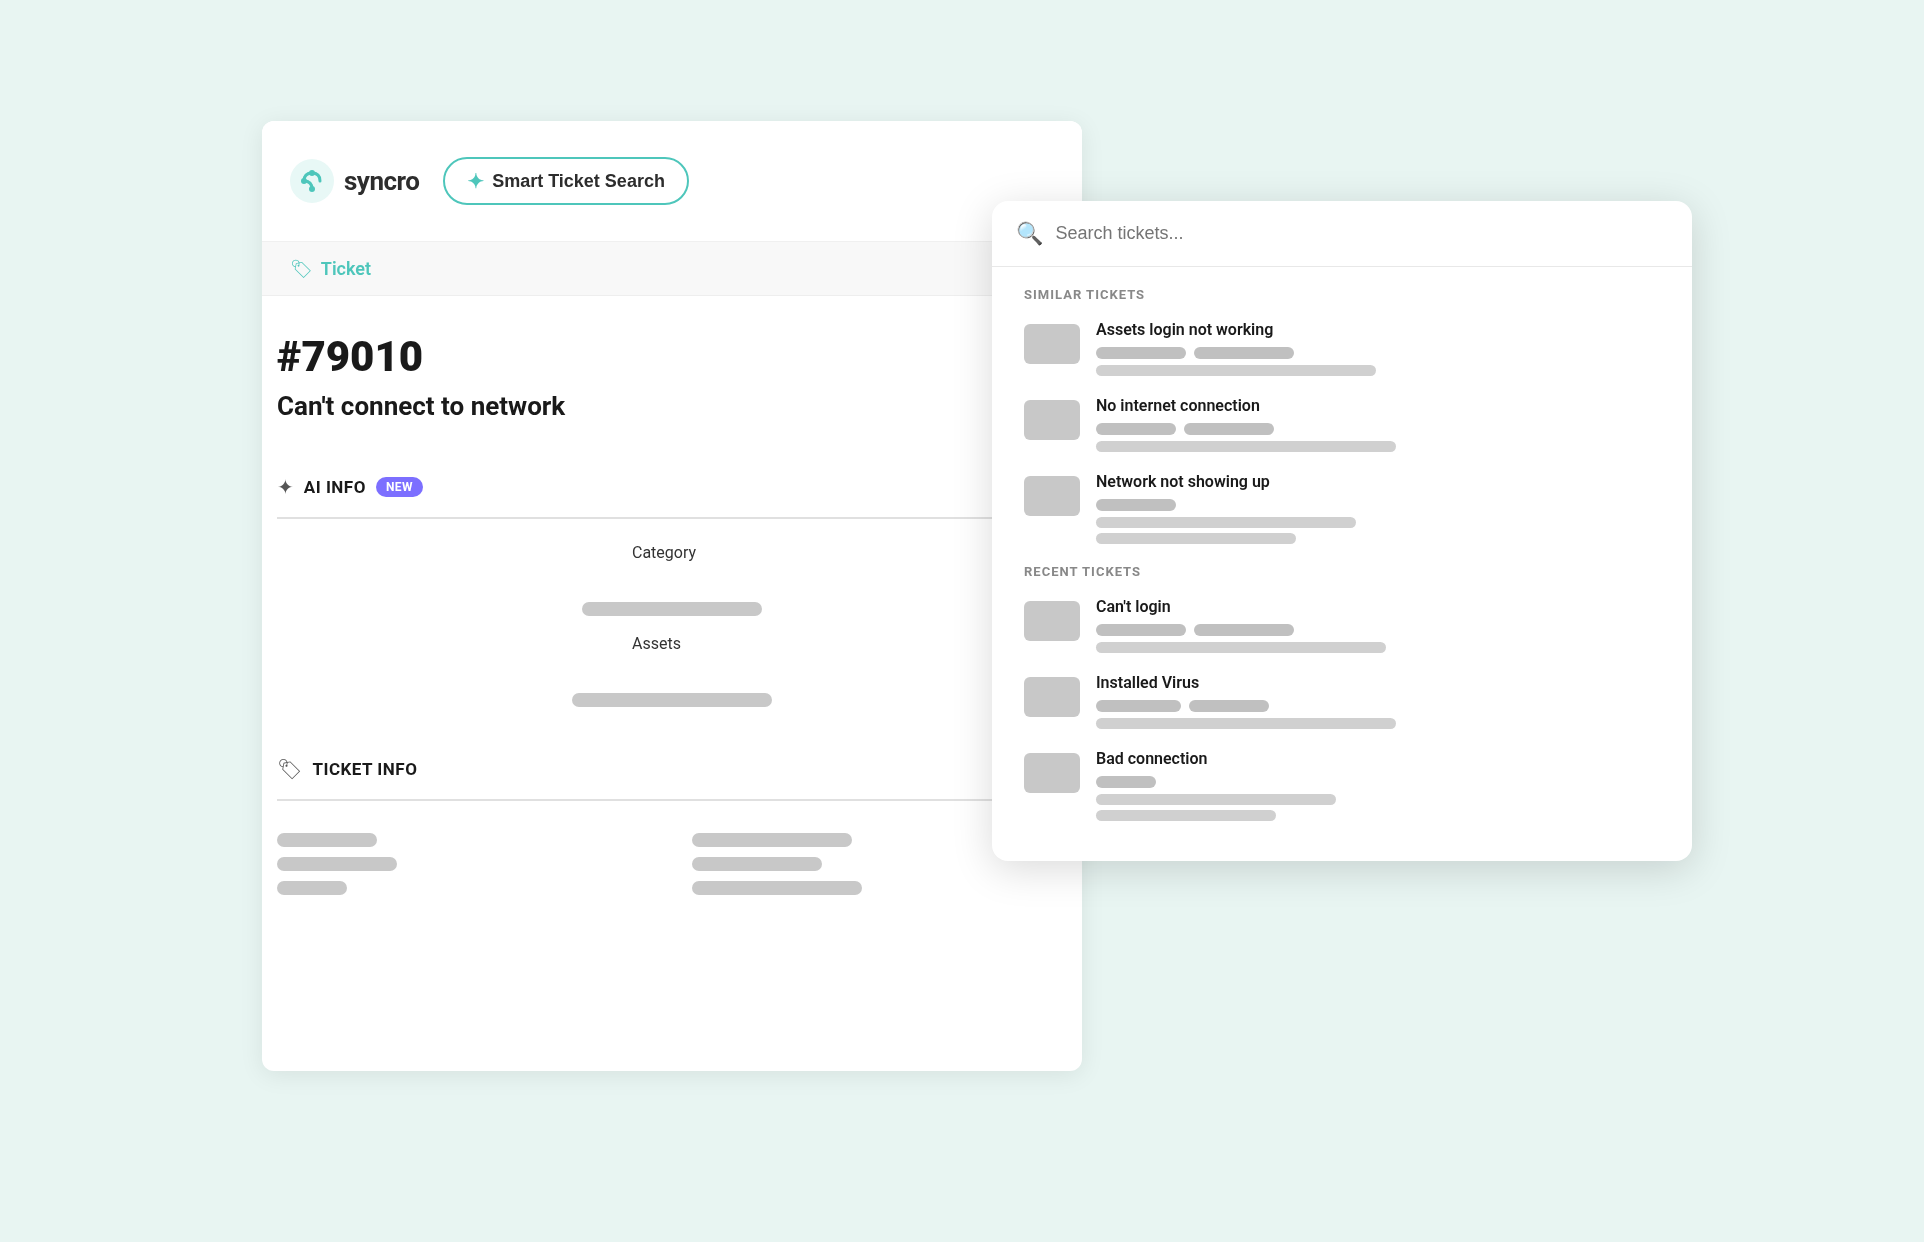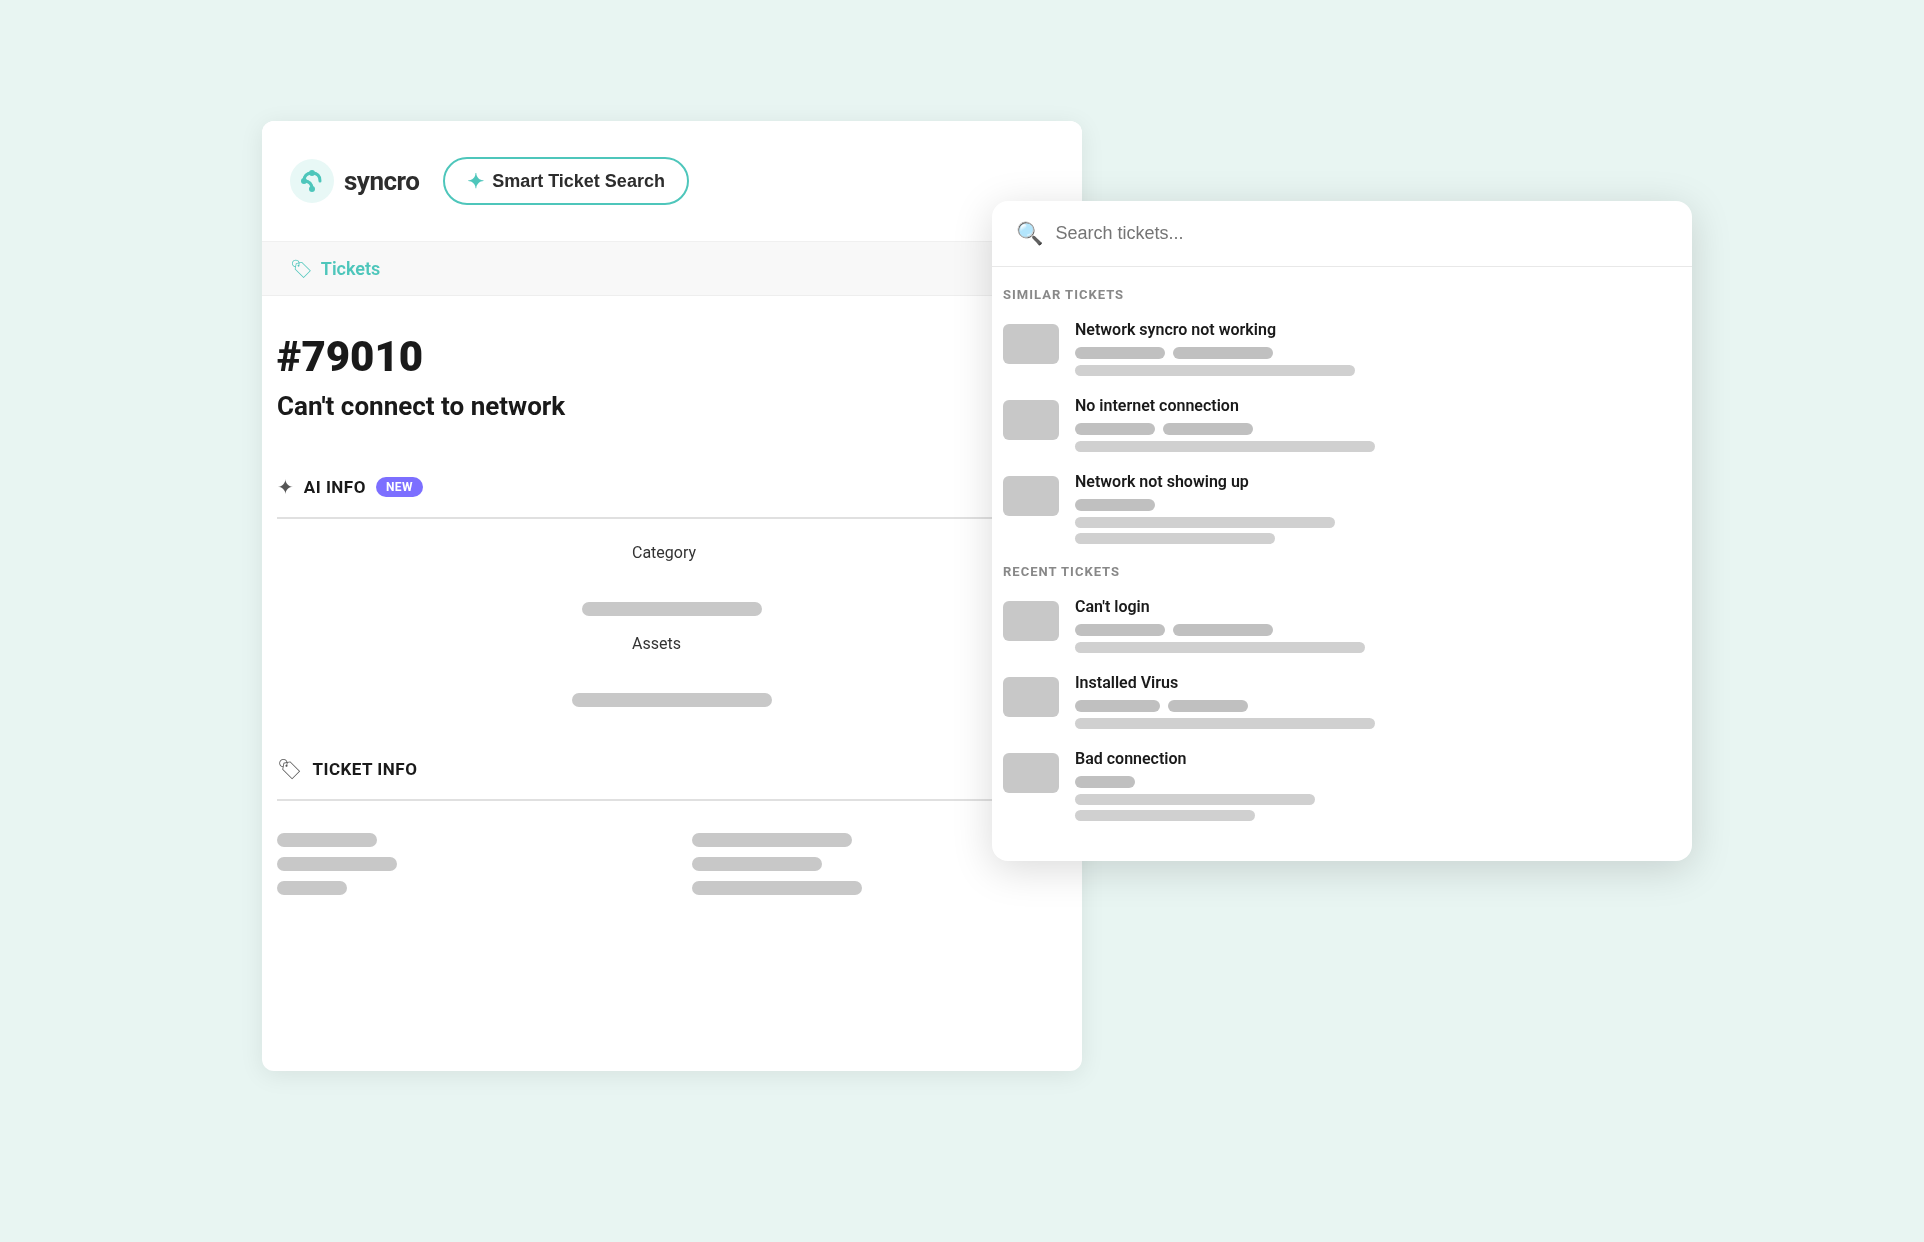--- a/index.html
+++ b/index.html
@@ -231,21 +231,21 @@
     .search-input {
       font-size: 18px;
       color: #7f1d1d;
       border: none;
       outline: none;
       width: 100%;
       background: transparent;
     }
 
     .search-content {
-      padding: 20px 11px;
+      padding: 20px 32px;
     }
 
     .search-section-label {
       font-size: 13px;
       font-weight: 700;
       color: #888;
       letter-spacing: 1px;
       margin-bottom: 18px;
     }
 
@@ -318,21 +318,21 @@
       </div>
 
       <button class="smart-search-btn">
         <span class="sparkle">✦</span>
         <span>Smart Ticket Search</span>
       </button>
     </div>
 
     <div class="breadcrumb-bar">
       <span class="breadcrumb-icon">🏷</span>
-      <span class="breadcrumb-label">Tickets</span>
+      <span class="breadcrumb-label">Ticket</span>
     </div>
 
     <div class="ticket-content">
       <div class="ticket-number">#79010</div>
       <div class="ticket-title">Can't connect to network</div>
 
       <div class="section-header">
         <div class="section-header-left">
           <span class="section-icon">✦</span>
           <span class="section-title">AI INFO</span>
@@ -383,21 +383,21 @@
       <input class="search-input" type="text" readonly="" placeholder="Search tickets..." style="">
     </div>
 
     <div class="search-content">
 
       <div class="search-section-label">SIMILAR TICKETS</div>
 
       <div class="ticket-result-item">
         <div class="result-thumb"></div>
         <div class="result-content">
-          <div class="result-title">Network syncro not working</div>
+          <div class="result-title">Assets login not working</div>
           <div class="result-meta">
             <div class="result-tag" style="width:90px;"></div>
             <div class="result-tag" style="width:100px;"></div>
           </div>
           <div class="result-desc" style="width:280px;"></div>
         </div>
       </div>
 
       <div class="ticket-result-item">
         <div class="result-thumb"></div>

